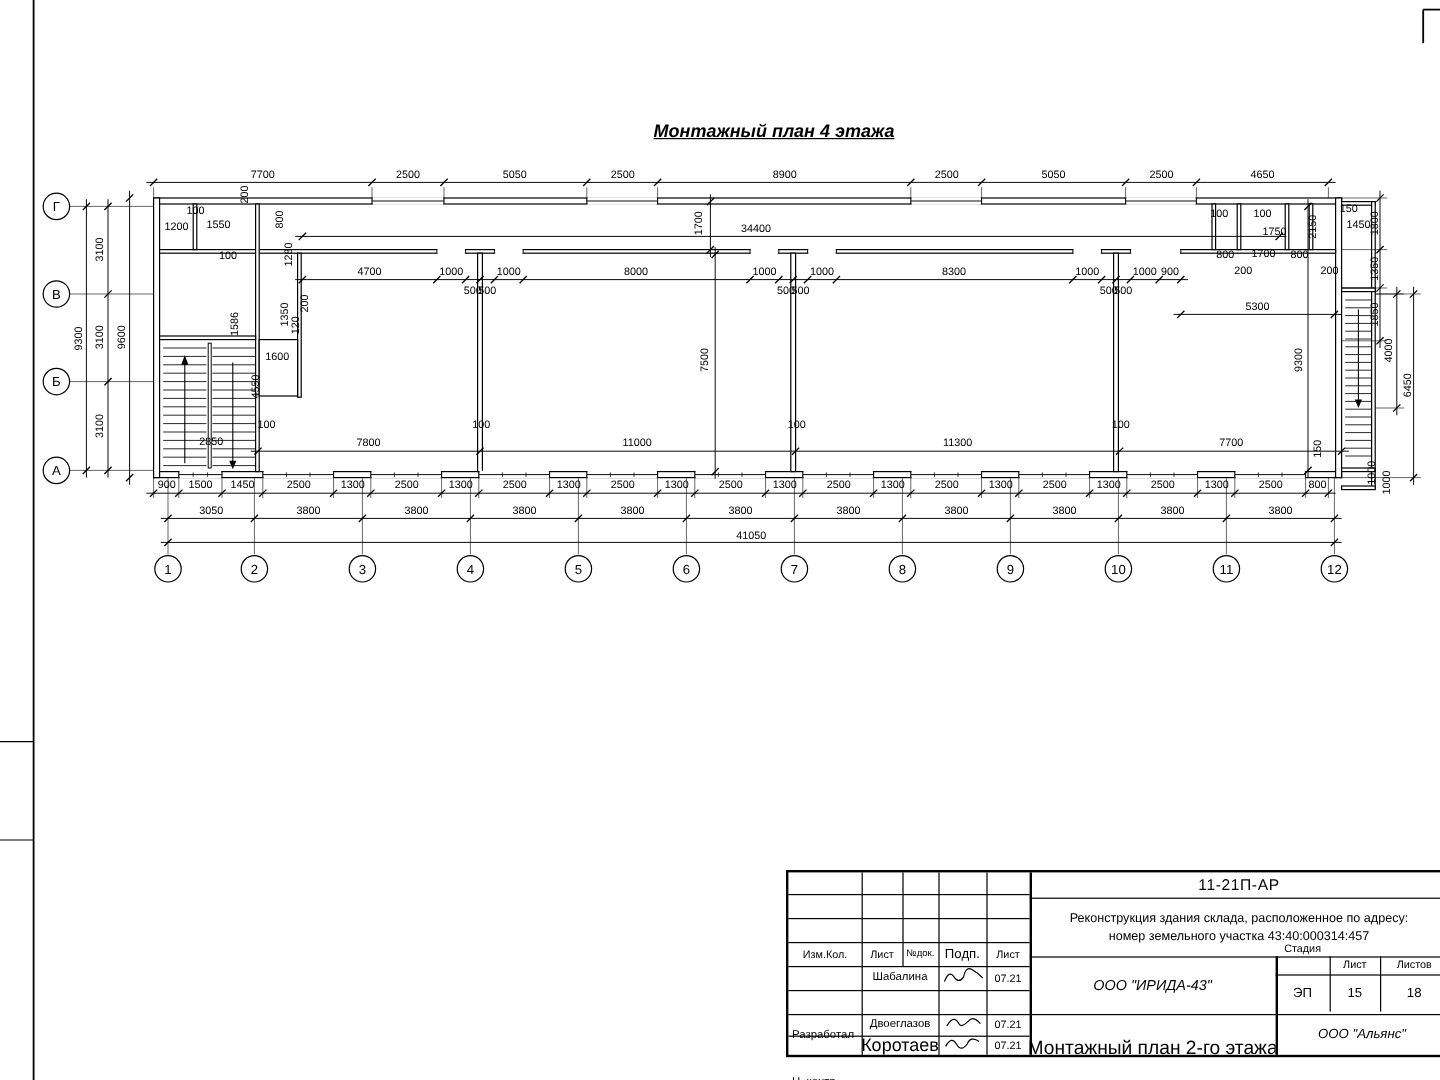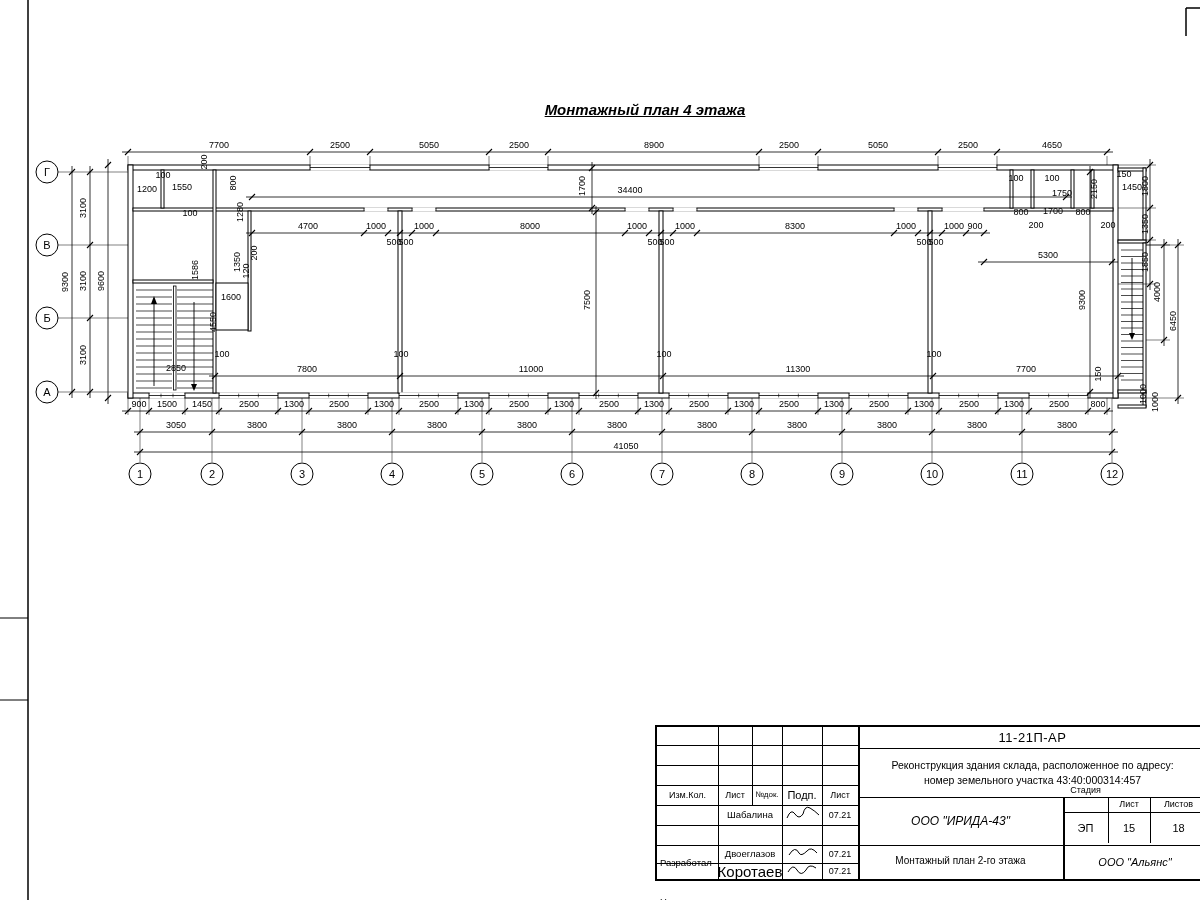--- a/index.html
+++ b/index.html
@@ -597,21 +597,21 @@
     <div class="cell" style="left:61px;top:136px;width:64px;height:16px;font-size:15px">Коротаев</div>
     <div class="cell" style="left:165px;top:136px;width:36px;height:16px;font-size:9px">07.21</div>
 
     <svg class="sig-svg" style="left:125px;top:78px" width="40" height="74" viewBox="0 0 40 74">
       <path d="M5 13 q4 -10 8 -4 t8 0 q2 -9 7 -6 t9 7" fill="none" stroke="#000" stroke-width="1"></path>
       <path d="M7 50 q6 -10 10 -2 q2 4 8 -2 q4 -5 10 2" fill="none" stroke="#000" stroke-width="1"></path>
       <path d="M6 67 q5 -9 9 -2 t9 0 q3 -7 10 -2" fill="none" stroke="#000" stroke-width="1"></path>
     </svg>
 
     <div class="cell it" style="left:201px;top:70px;width:205px;height:48px;font-size:12px">ООО "ИРИДА-43"</div>
-    <div class="cell" style="left:201px;top:117px;width:205px;height:34px;font-size:10px">Монтажный план 2-го этажа</div>
+    <div class="cell" style="left:201px;top:130px;width:205px;height:34px;font-size:16px">Монтажный план 2-го этажа</div>
 
     <div class="cell" style="left:406px;top:56px;width:45px;height:15px;font-size:9px">Стадия</div>
     <div class="cell" style="left:451px;top:70px;width:42px;height:15px;font-size:9px">Лист</div>
     <div class="cell" style="left:493px;top:70px;width:57px;height:15px;font-size:9px">Листов</div>
     <div class="cell" style="left:406px;top:85px;width:45px;height:33px;font-size:11px">ЭП</div>
     <div class="cell" style="left:451px;top:85px;width:42px;height:33px;font-size:11px">15</div>
     <div class="cell" style="left:493px;top:85px;width:57px;height:33px;font-size:11px">18</div>
     <div class="cell it" style="left:406px;top:118px;width:144px;height:34px;font-size:11px">ООО "Альянс"</div>
   </div>
 </div>

